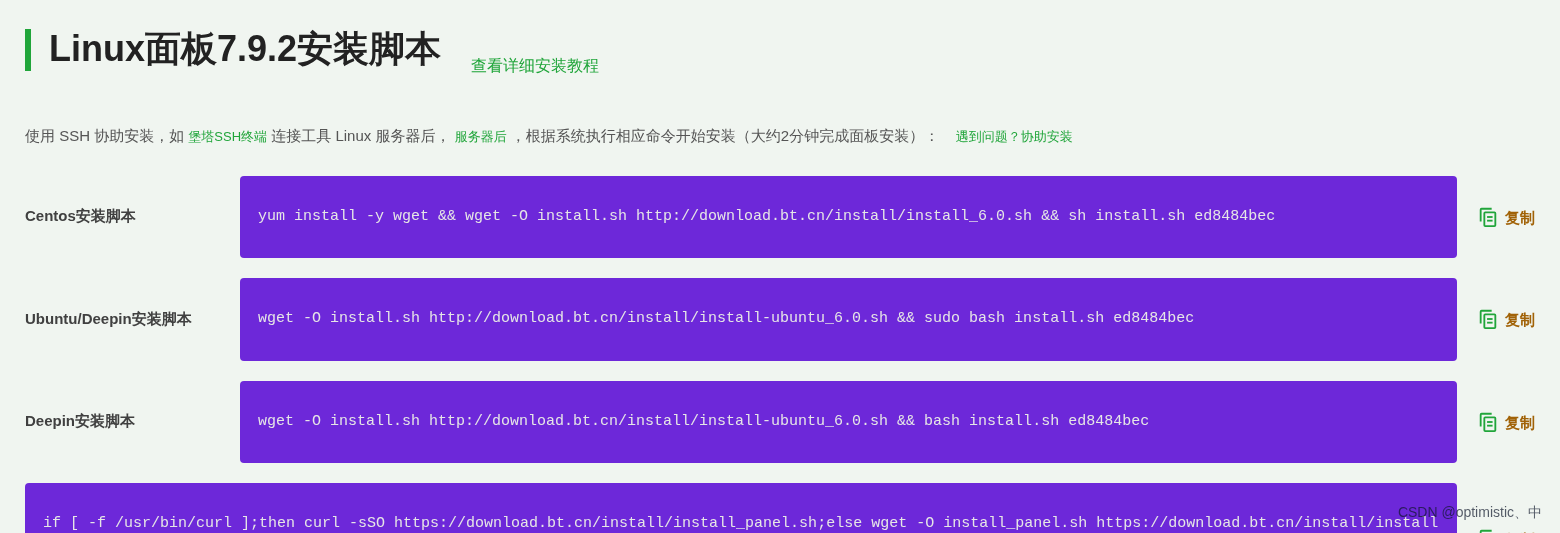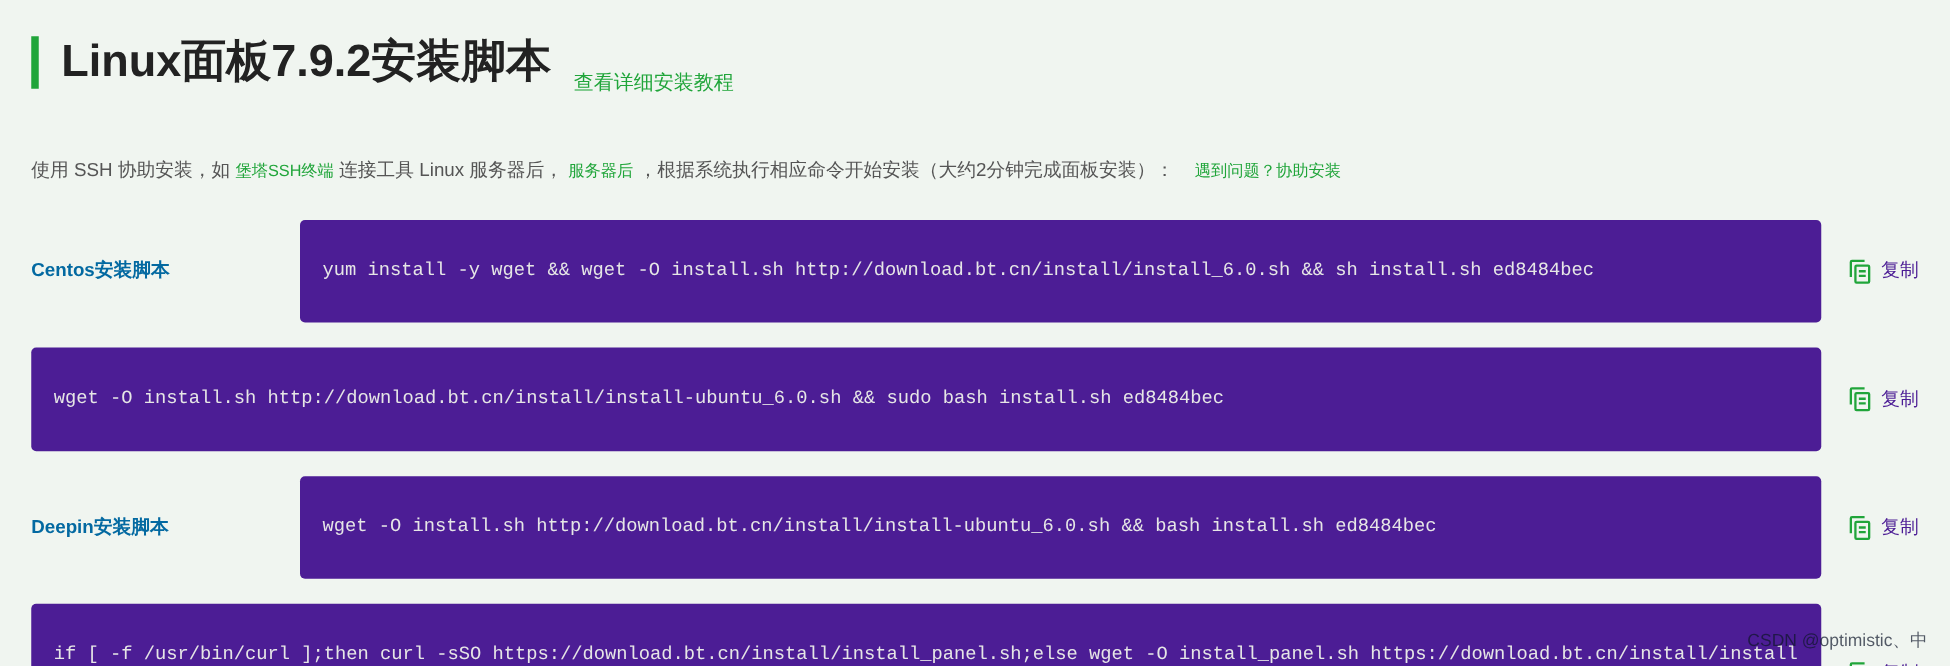--- a/index.html
+++ b/index.html
@@ -9,21 +9,21 @@
     }
     body {
       background: #f0f5f0;
       font-family: -apple-system, BlinkMacSystemFont, "Segoe UI", "PingFang SC", "Microsoft YaHei", sans-serif;
       padding: 25px;
       color: #333;
     }
     .title-row {
       display: flex;
       align-items: baseline;
-      gap: 18px;
+      gap: 30px;
       margin-bottom: 50px;
     }
     .title-bar {
       display: flex;
       align-items: center;
     }
     .title-bar::before {
       content: "";
       display: inline-block;
       width: 6px;
@@ -58,40 +58,40 @@
     .script-row {
       display: flex;
       align-items: center;
       gap: 20px;
     }
     .script-label {
       width: 195px;
       flex-shrink: 0;
       font-size: 15px;
       font-weight: 700;
-      color: #0369a1;
+      color: #404040;
     }
     .script-code {
       flex: 1;
-      background: #4c1d95;
+      background: #6d28d9;
       color: #e6e6e6;
       padding: 27px 18px;
       border-radius: 4px;
       font-family: Consolas, "Courier New", monospace;
       font-size: 15px;
       line-height: 1.9;
       word-break: break-all;
     }
     .copy-btn {
       display: flex;
-      align-items: center;
+      align-items: flex-end;
       gap: 6px;
-      color: #4c1d95;
+      color: #a16207;
       font-size: 15px;
-      font-weight: 400;
+      font-weight: 700;
       cursor: pointer;
       flex-shrink: 0;
     }
     .copy-icon {
       width: 22px;
       height: 22px;
     }
     .watermark {
       position: fixed;
       bottom: 11px;
@@ -130,20 +130,21 @@
         <rect x="8" y="7" width="12" height="15" rx="1"></rect>
         <path d="M4 17V4a1 1 0 0 1 1-1h11"></path>
         <line x1="11" y1="12" x2="17" y2="12"></line>
         <line x1="11" y1="16" x2="17" y2="16"></line>
       </svg>
       <span>复制</span>
     </div>
   </div>
 
   <div class="script-row">
+    <div class="script-label">Ubuntu/Deepin安装脚本</div>
     <div class="script-code">wget -O install.sh http://download.bt.cn/install/install-ubuntu_6.0.sh &amp;&amp; sudo bash install.sh ed8484bec</div>
     <div class="copy-btn">
       <svg class="copy-icon" viewBox="0 0 24 24" fill="none" stroke="#20a53a" stroke-width="2">
         <rect x="8" y="7" width="12" height="15" rx="1"></rect>
         <path d="M4 17V4a1 1 0 0 1 1-1h11"></path>
         <line x1="11" y1="12" x2="17" y2="12"></line>
         <line x1="11" y1="16" x2="17" y2="16"></line>
       </svg>
       <span>复制</span>
     </div>

